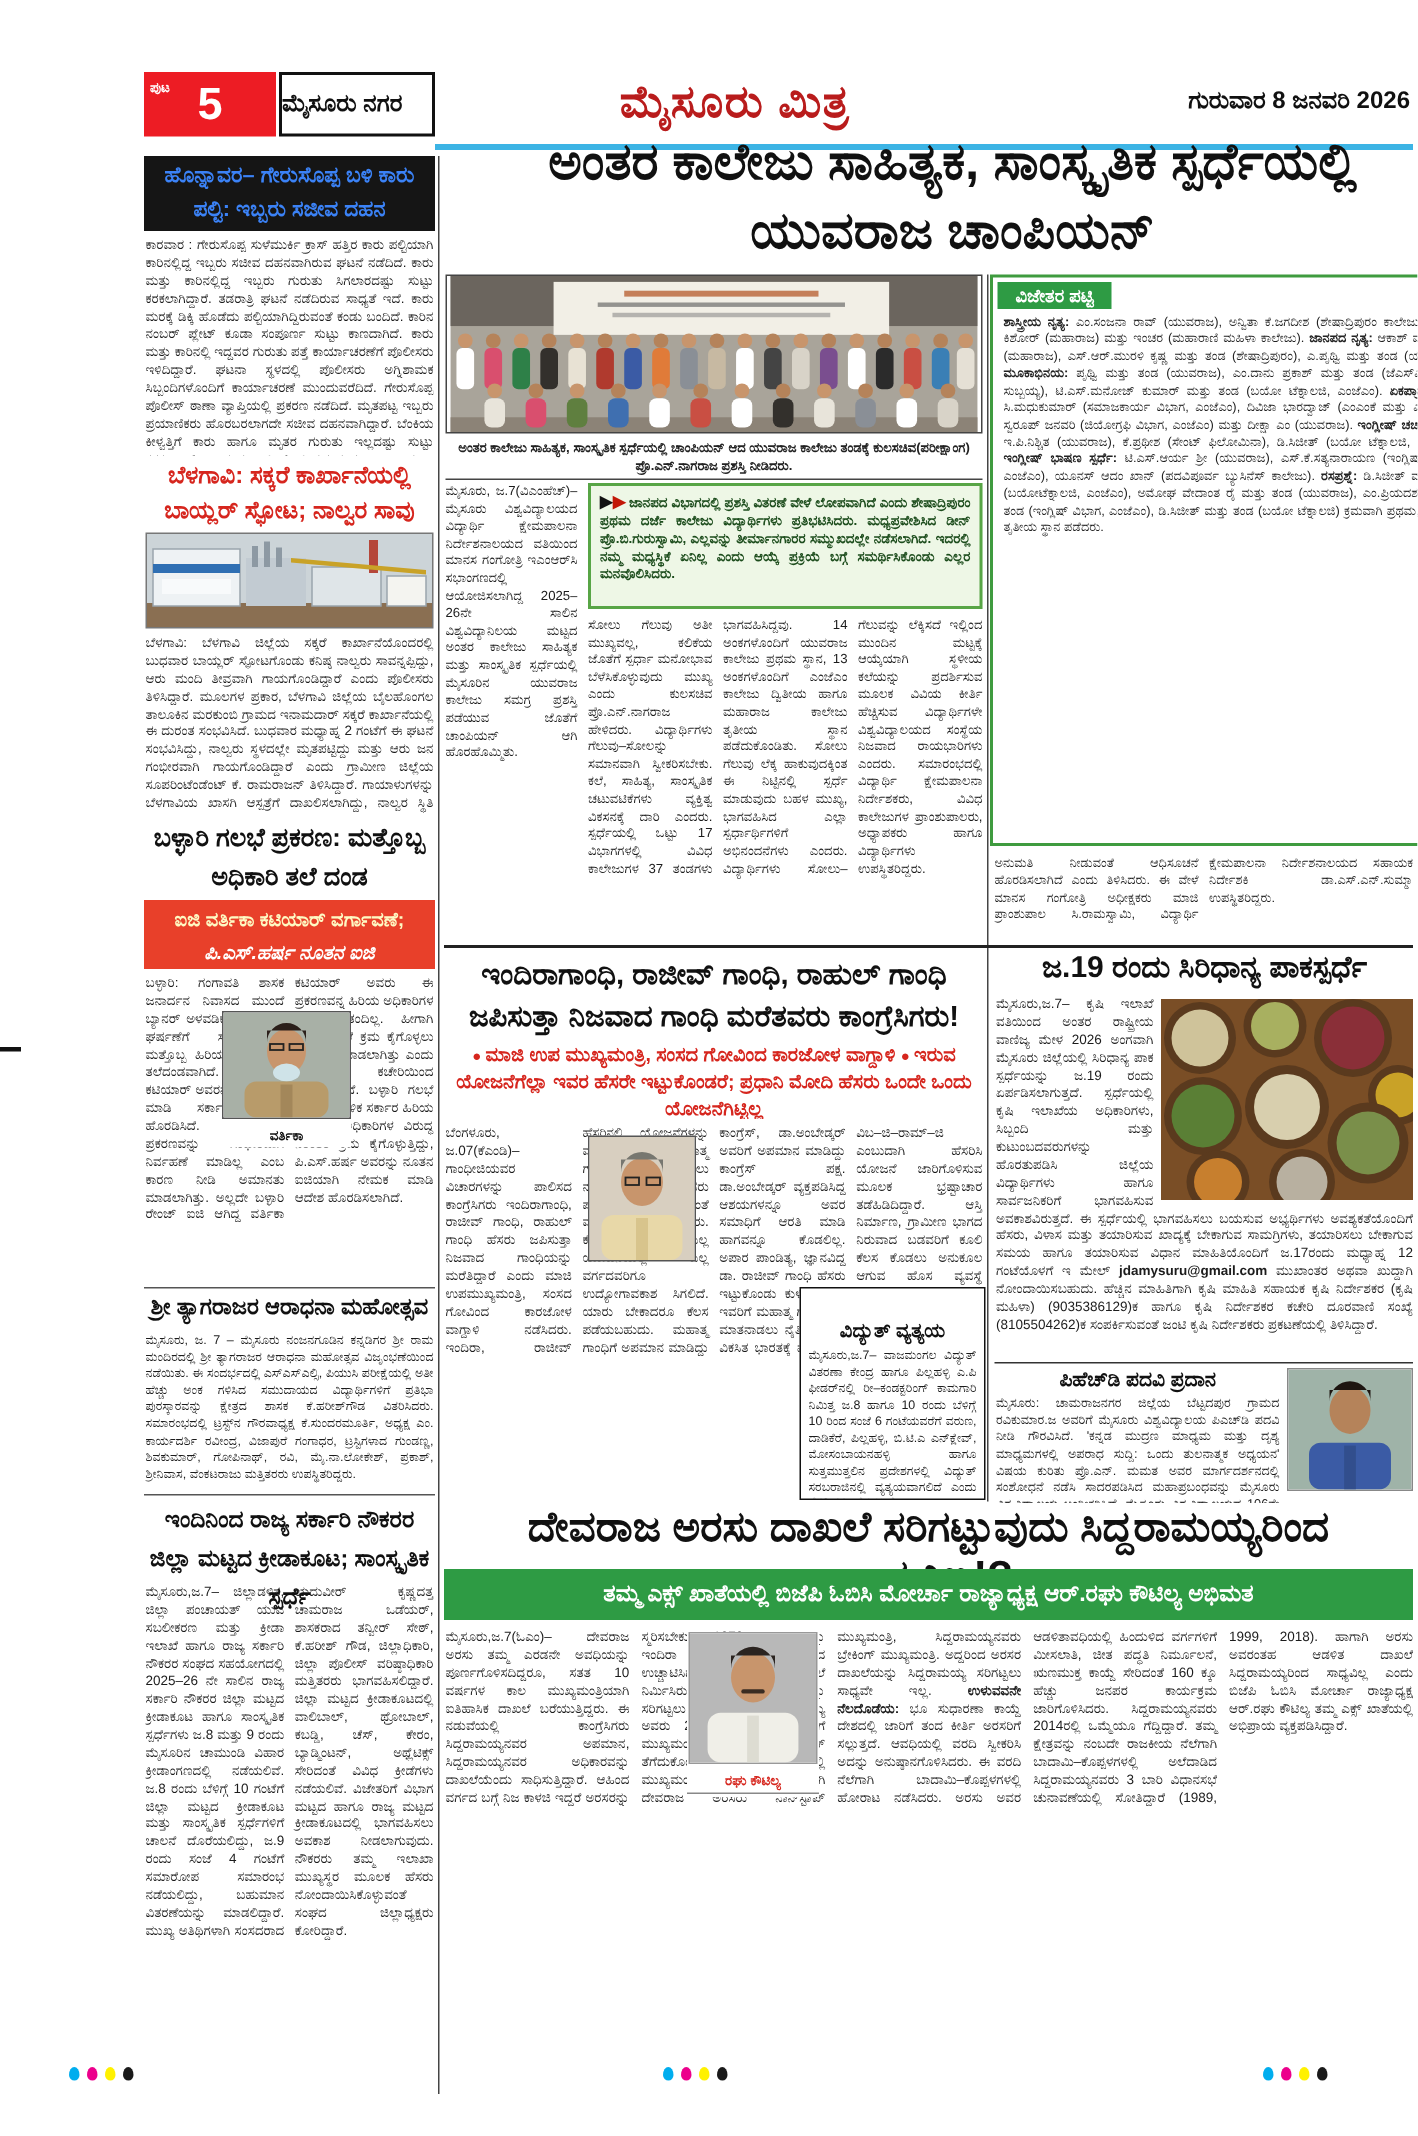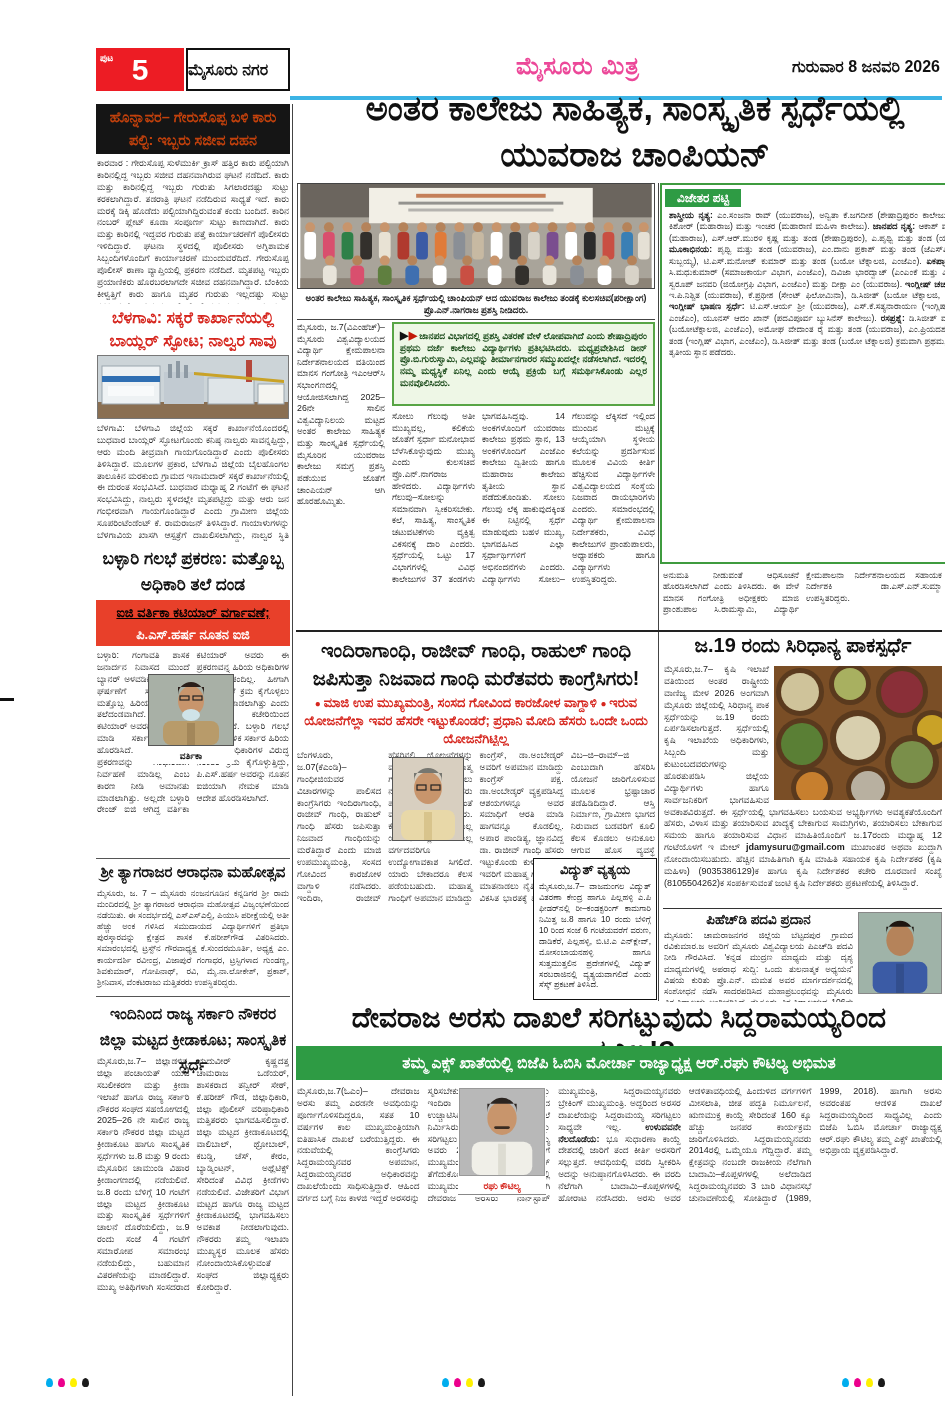--- a/index.html
+++ b/index.html
@@ -9,37 +9,37 @@
   .bt{font-size:9px;line-height:1.32;text-align:justify;color:#1c1c1c;overflow:hidden;}
   .cols2{column-count:2;column-gap:7px;}
   .rule{position:absolute;background:#444;}
   
   #pagebox{left:96px;top:48px;width:88px;height:43px;background:#ed1c24;}
   #pagebox .puta{position:absolute;left:4px;top:5px;font-size:9px;color:#fff;font-weight:bold;}
   #pagebox .pnum{position:absolute;left:0;top:0;width:100%;height:100%;display:flex;align-items:center;justify-content:center;
       color:#fff;font-size:30px;font-weight:bold;}
   #sectionbox{left:186px;top:48px;width:104px;height:43px;border:2px solid #111;box-sizing:border-box;
       display:flex;align-items:center;font-size:16px;font-weight:bold;}
-  #masthead{left:340px;top:52px;width:300px;height:36px;text-align:right;color:#ec4899;
-      font-size:24px;font-weight:bold;letter-spacing:1px;}
+  #masthead{left:340px;top:52px;width:300px;height:36px;text-align:center;color:#b91c1c;
+      font-size:30px;font-weight:bold;letter-spacing:1px;}
   #dateline{left:690px;top:58px;width:250px;text-align:right;font-size:16px;font-weight:bold;}
   #bluerule{left:290px;top:96px;width:652px;height:4px;background:#3cb4e5;}
   
-  #lc-a1-head{left:96px;top:104px;width:194px;height:50px;background:#151515;color:#c2410c;
+  #lc-a1-head{left:96px;top:104px;width:194px;height:50px;background:#151515;color:#3b82f6;
       font-size:14.5px;font-weight:bold;text-align:center;line-height:1.62;padding-top:2px;box-sizing:border-box;}
   #lc-a1-body{left:97px;top:158px;width:192px;height:146px;}
   #lc-a2-head{left:96px;top:306px;width:194px;height:46px;color:#d6261e;font-size:16px;font-weight:bold;
       text-align:center;line-height:1.45;}
   #lc-a2-photo{left:97px;top:355px;width:192px;height:64px;border:1px solid #777;box-sizing:border-box;}
   #lc-a2-body{left:97px;top:423px;width:192px;height:120px;}
   #lc-a3-head{left:96px;top:546px;width:194px;height:52px;font-size:17px;font-weight:bold;text-align:center;line-height:1.55;}
   #lc-a3-kicker{left:96px;top:600px;width:194px;height:46px;background:#e8402a;text-align:center;
       font-weight:bold;font-size:13px;line-height:1.7;padding-top:2px;box-sizing:border-box;}
-  #lc-a3-kicker .k1{color:#000000;text-decoration:underline;}
-  #lc-a3-kicker .k2{color:#fff;}
+  #lc-a3-kicker .k1{color:#fef9c3;}
+  #lc-a3-kicker .k2{color:#fff;font-style:italic;}
   #lc-a3-body{left:97px;top:650px;width:192px;height:204px;}
   #lc-a3-photo{left:148px;top:674px;width:86px;background:#fff;text-align:center;}
   #lc-a3-photo .ph{width:84px;height:70px;border:1px solid #555;}
   #lc-a4-head{left:96px;top:858px;width:194px;height:24px;font-size:15px;font-weight:bold;text-align:center;border-top:1px solid #555;padding-top:4px;}
   #lc-a4-body{left:97px;top:888px;width:192px;height:104px;font-size:8.4px;}
   #lc-a5-head{left:96px;top:996px;width:194px;height:54px;font-size:15.5px;font-weight:bold;text-align:center;line-height:1.65;border-top:1px solid #555;padding-top:4px;box-sizing:border-box;}
   #lc-a5-body{left:97px;top:1056px;width:192px;height:340px;}
   
   #vr1{left:292px;top:104px;width:1px;height:1292px;}
   #vr2{left:658px;top:183px;width:1px;height:818px;}
@@ -67,21 +67,21 @@
   #hr-mid{left:296px;top:630px;width:646px;height:2px;background:#222;}
   
   #gandhi-head{left:297px;top:636px;width:358px;height:56px;font-size:19.5px;font-weight:bold;text-align:center;line-height:1.45;}
   #gandhi-bullets{left:300px;top:694px;width:352px;height:52px;color:#d6261e;font-weight:bold;font-size:13px;
       text-align:center;line-height:1.4;overflow:hidden;}
   .bullet::before{content:"● ";font-size:10px;}
   #gandhi-body{left:297px;top:750px;width:358px;height:250px;column-count:4;column-gap:7px;}
   #karajol{left:392px;top:757px;width:72px;height:84px;background:#fff;border:1px solid #555;box-sizing:border-box;}
   #power-box{left:533px;top:858px;width:124px;height:142px;background:#fff;border:1px solid #111;
       box-sizing:border-box;padding:3px 5px;overflow:hidden;}
-  #power-box h3{margin:0 0 3px 0;font-size:13px;text-align:center;}
+  #power-box h3{margin:17px 0 3px 0;font-size:13px;text-align:center;}
   #power-box .bt{font-size:8.3px;}
   
   #millet-head{left:664px;top:634px;width:278px;height:28px;font-size:20px;font-weight:bold;text-align:center;}
   #millet-body{left:664px;top:664px;width:278px;height:242px;}
   #millet-body img,#millet-body .ph{float:right;margin:2px 0 3px 5px;}
   #grains{width:168px;height:134px;}
   .email{font-weight:bold;}
   #hr-phd{left:663px;top:908px;width:279px;height:1px;background:#333;}
   #phd-block{left:664px;top:912px;width:278px;height:90px;overflow:hidden;}
   #phd-block .ph{float:right;width:84px;height:82px;margin:0 0 2px 5px;border:1px solid #888;box-sizing:border-box;}

